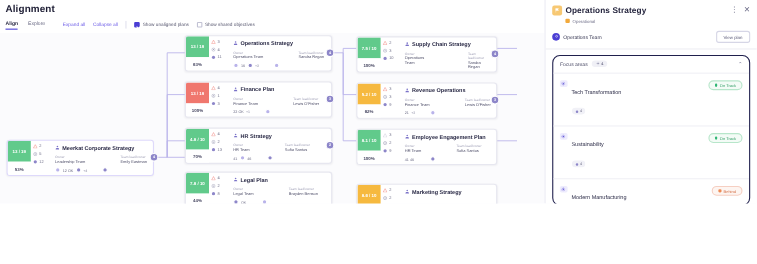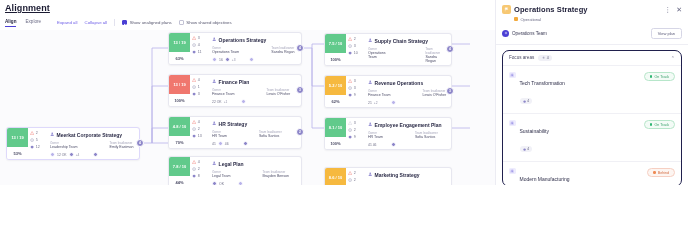--- a/index.html
+++ b/index.html
@@ -6,21 +6,21 @@
   html, body {
     width: 688px; height: 185px;
     font-family: "Liberation Sans", sans-serif;
     background: #ffffff;
     overflow: hidden;
   }
   .app { position: relative; width: 688px; height: 185px; background: #fbfbfd; }
 
   
   .topbar { position: absolute; left: 0; top: 0; width: 495px; height: 30px; background: #fff; }
-  .app-title { position: absolute; left: 5px; top: 3px; font-size: 9px; font-weight: 700; color: #1b1b32; letter-spacing: .1px; text-decoration: underline; }
+  .app-title { position: absolute; left: 5px; top: 3px; font-size: 9px; font-weight: 700; color: #1b1b32; letter-spacing: .1px; }
   .tabs { position: absolute; left: 5px; top: 19px; display: flex; gap: 9px; }
   .tab { font-size: 4.6px; color: #6b6b85; padding-bottom: 2px; cursor: pointer; }
   .tab.active { color: #2a2a45; font-weight: 700; border-bottom: 1.2px solid #4b3fd4; }
   .toolbar { position: absolute; left: 57px; top: 19px; display: flex; align-items: center; gap: 7px; }
   .tlink { font-size: 4.4px; color: #6c5ce7; cursor: pointer; }
   .tsep { width: 1px; height: 7px; background: #e2e2ee; }
   .tcheck { display: flex; align-items: center; gap: 2.5px; cursor: pointer; }
   .cbox { width: 5px; height: 5px; border-radius: 1px; border: .7px solid #c2c2d4; background: #fff; position: relative; }
   .cbox.on { background: #4b3fd4; border-color: #4b3fd4; }
   .cbox.on::after { content: ""; position: absolute; left: 1.4px; top: .5px; width: 1.5px; height: 2.6px; border: solid #fff; border-width: 0 .8px .8px 0; transform: rotate(42deg); }

